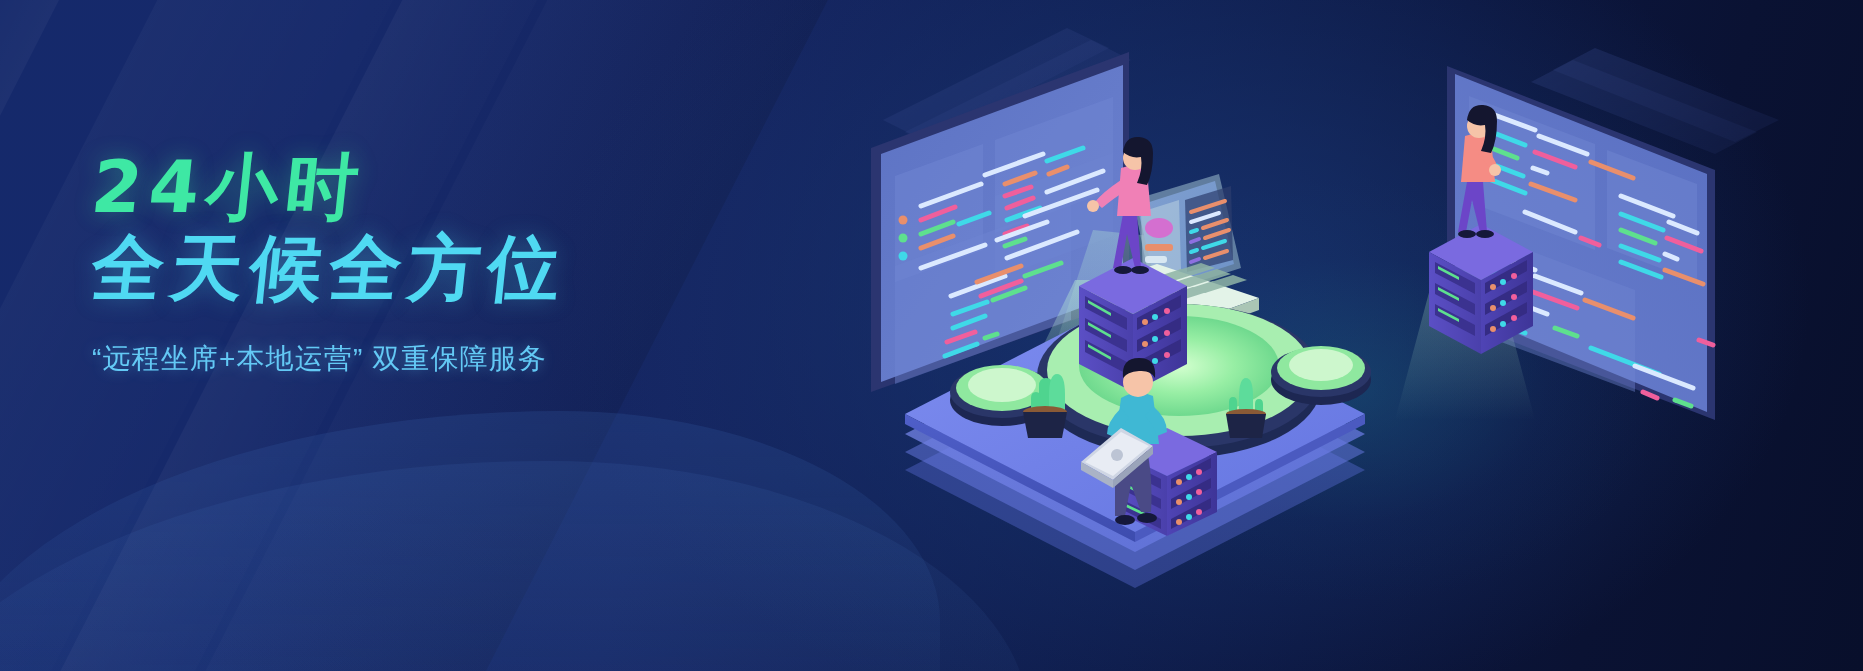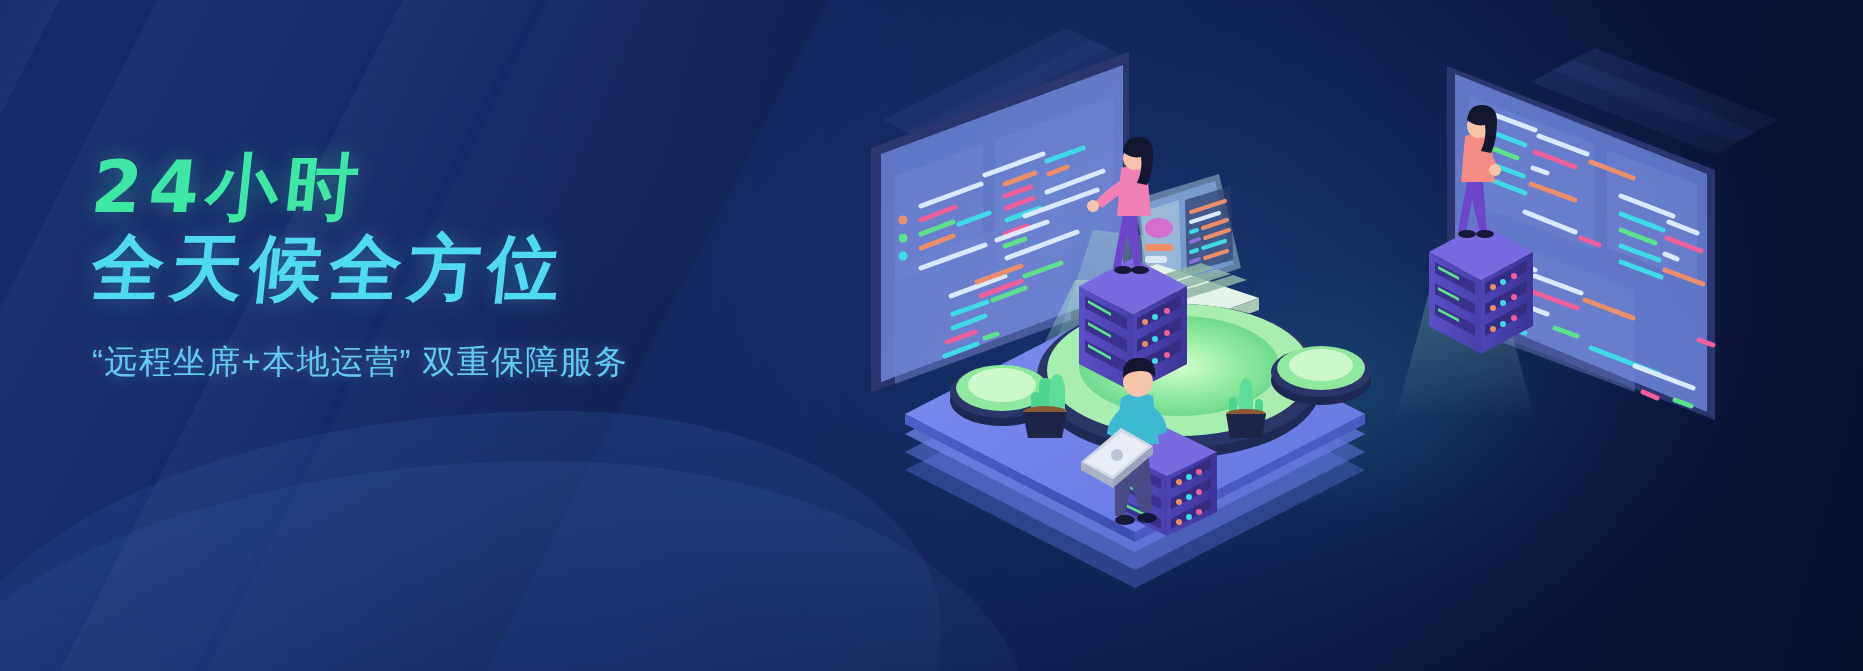--- a/index.html
+++ b/index.html
@@ -27,21 +27,21 @@
   .copy{position:absolute;left:92px;top:150px;width:760px;}
   .hl{
     font-weight:bold;letter-spacing:.10em;line-height:1.04;
     font-size:72px;
     font-family:"DejaVu Sans","Liberation Sans",sans-serif;
     transform:skewX(-6deg);
     white-space:nowrap;
   }
   .hl1{color:#3ee8a4;text-shadow:0 0 22px rgba(62,232,164,.35);}
   .hl2{color:#4fd9f2;text-shadow:0 0 22px rgba(79,217,242,.35);margin-top:6px;}
-  .sub{margin-top:34px;font-size:33px;color:#63c9f5;letter-spacing:.04em;
+  .sub{margin-top:34px;font-size:28px;color:#63c9f5;letter-spacing:.04em;
        text-shadow:0 0 14px rgba(99,201,245,.45);white-space:nowrap;}
 
   
   #art{position:absolute;left:835px;top:0;width:1028px;height:671px;}
   #art svg{display:block;}
 </style>
 </head>
 <body>
 
 <div id="stage">

